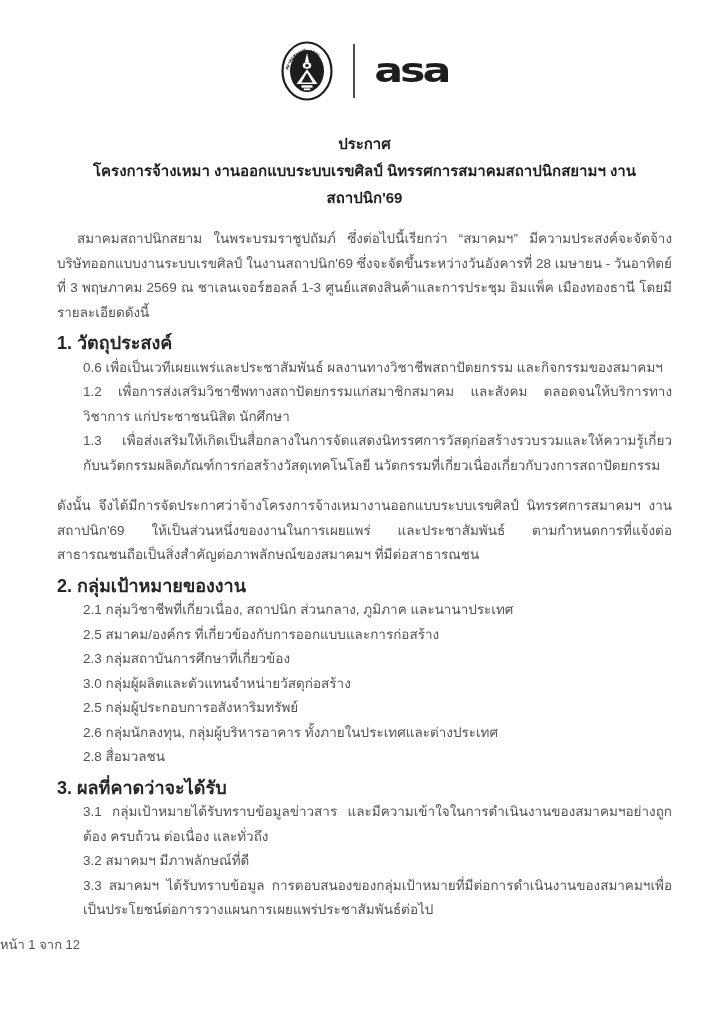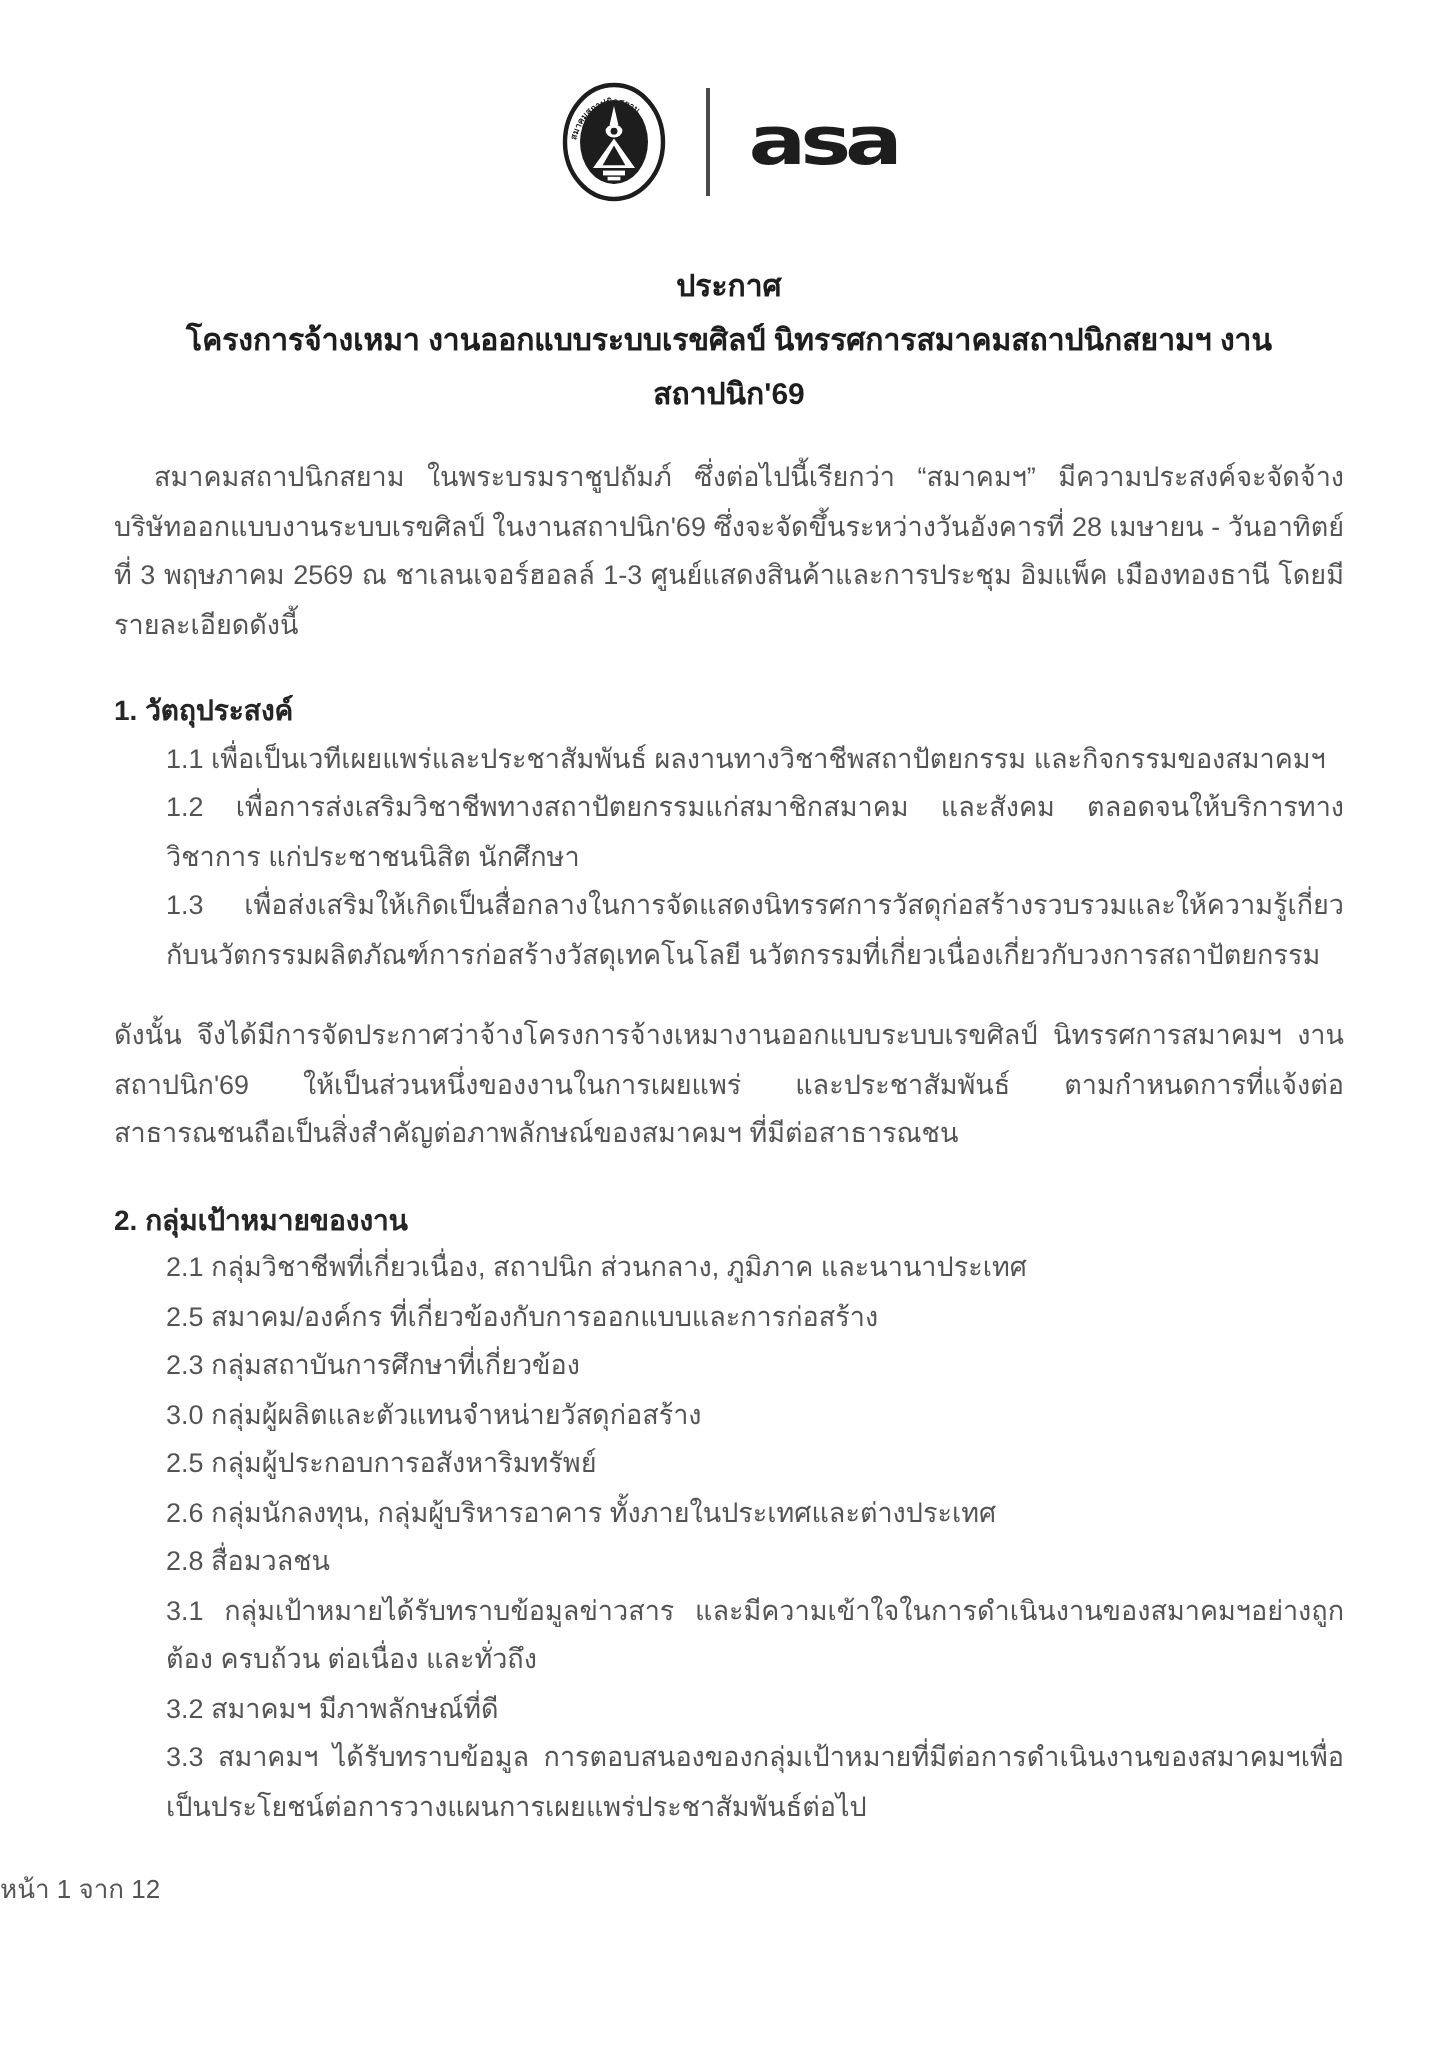--- a/index.html
+++ b/index.html
@@ -62,22 +62,22 @@
   .intro {
     margin-top: 16px;
     text-indent: 20px;
     text-align: justify;
   }
   .closing {
     margin-top: 16px;
     text-align: justify;
   }
   .sec-heading {
-    margin-top: 18px;
-    font-size: 14px;
+    margin-top: 6px;
+    font-size: 18px;
     font-weight: bold;
     color: #262626;
     line-height: 24.5px;
   }
   .sec-item {
     padding-left: 26px;
     text-align: justify;
   }
   
   .footer {
@@ -126,39 +126,40 @@
 
   <div class="title-block">
     <div class="title-line">ประกาศ</div>
     <div class="title-line">โครงการจ้างเหมา งานออกแบบระบบเรขศิลป์ นิทรรศการสมาคมสถาปนิกสยามฯ งานสถาปนิก'69</div>
   </div>
 
   <div class="body-text intro">สมาคมสถาปนิกสยาม ในพระบรมราชูปถัมภ์ ซึ่งต่อไปนี้เรียกว่า “สมาคมฯ” มีความประสงค์จะจัดจ้าง บริษัทออกแบบงานระบบเรขศิลป์ ในงานสถาปนิก'69 ซึ่งจะจัดขึ้นระหว่างวันอังคารที่ 28 เมษายน - วันอาทิตย์ที่ 3 พฤษภาคม 2569 ณ ชาเลนเจอร์ฮอลล์ 1-3 ศูนย์แสดงสินค้าและการประชุม อิมแพ็ค เมืองทองธานี โดยมีรายละเอียดดังนี้</div>
 
   <div>
     <div class="sec-heading">1. วัตถุประสงค์</div>
-    <div class="body-text sec-item">1.1 เพื่อเป็นเวทีเผยแพร่และประชาสัมพันธ์ ผลงานทางวิชาชีพสถาปัตยกรรม และกิจกรรมของสมาคมฯ</div>
+    <div class="body-text sec-item">0.6 เพื่อเป็นเวทีเผยแพร่และประชาสัมพันธ์ ผลงานทางวิชาชีพสถาปัตยกรรม และกิจกรรมของสมาคมฯ</div>
     <div class="body-text sec-item">1.2 เพื่อการส่งเสริมวิชาชีพทางสถาปัตยกรรมแก่สมาชิกสมาคม และสังคม ตลอดจนให้บริการทางวิชาการ แก่ประชาชนนิสิต นักศึกษา</div>
     <div class="body-text sec-item">1.3 เพื่อส่งเสริมให้เกิดเป็นสื่อกลางในการจัดแสดงนิทรรศการวัสดุก่อสร้างรวบรวมและให้ความรู้เกี่ยวกับนวัตกรรมผลิตภัณฑ์การก่อสร้างวัสดุเทคโนโลยี นวัตกรรมที่เกี่ยวเนื่องเกี่ยวกับวงการสถาปัตยกรรม</div>
   </div>
 
   <div class="body-text closing">ดังนั้น จึงได้มีการจัดประกาศว่าจ้างโครงการจ้างเหมางานออกแบบระบบเรขศิลป์ นิทรรศการสมาคมฯ งานสถาปนิก'69 ให้เป็นส่วนหนึ่งของงานในการเผยแพร่ และประชาสัมพันธ์ ตามกำหนดการที่แจ้งต่อสาธารณชนถือเป็นสิ่งสำคัญต่อภาพลักษณ์ของสมาคมฯ ที่มีต่อสาธารณชน</div>
 
   <div>
     <div class="sec-heading">2. กลุ่มเป้าหมายของงาน</div>
     <div class="body-text sec-item">2.1 กลุ่มวิชาชีพที่เกี่ยวเนื่อง, สถาปนิก ส่วนกลาง, ภูมิภาค และนานาประเทศ</div>
     <div class="body-text sec-item">2.5 สมาคม/องค์กร ที่เกี่ยวข้องกับการออกแบบและการก่อสร้าง</div>
     <div class="body-text sec-item">2.3 กลุ่มสถาบันการศึกษาที่เกี่ยวข้อง</div>
     <div class="body-text sec-item">3.0 กลุ่มผู้ผลิตและตัวแทนจำหน่ายวัสดุก่อสร้าง</div>
     <div class="body-text sec-item">2.5 กลุ่มผู้ประกอบการอสังหาริมทรัพย์</div>
     <div class="body-text sec-item">2.6 กลุ่มนักลงทุน, กลุ่มผู้บริหารอาคาร ทั้งภายในประเทศและต่างประเทศ</div>
     <div class="body-text sec-item">2.8 สื่อมวลชน</div>
   </div>
 
   <div>
+    <div class="sec-heading">3. ผลที่คาดว่าจะได้รับ</div>
     <div class="body-text sec-item">3.1 กลุ่มเป้าหมายได้รับทราบข้อมูลข่าวสาร และมีความเข้าใจในการดำเนินงานของสมาคมฯอย่างถูกต้อง ครบถ้วน ต่อเนื่อง และทั่วถึง</div>
     <div class="body-text sec-item">3.2 สมาคมฯ มีภาพลักษณ์ที่ดี</div>
     <div class="body-text sec-item">3.3 สมาคมฯ ได้รับทราบข้อมูล การตอบสนองของกลุ่มเป้าหมายที่มีต่อการดำเนินงานของสมาคมฯเพื่อเป็นประโยชน์ต่อการวางแผนการเผยแพร่ประชาสัมพันธ์ต่อไป</div>
   </div>
 
   <div class="footer">หน้า 1 จาก 12</div>
 
 </div>
 
 </body></html>

